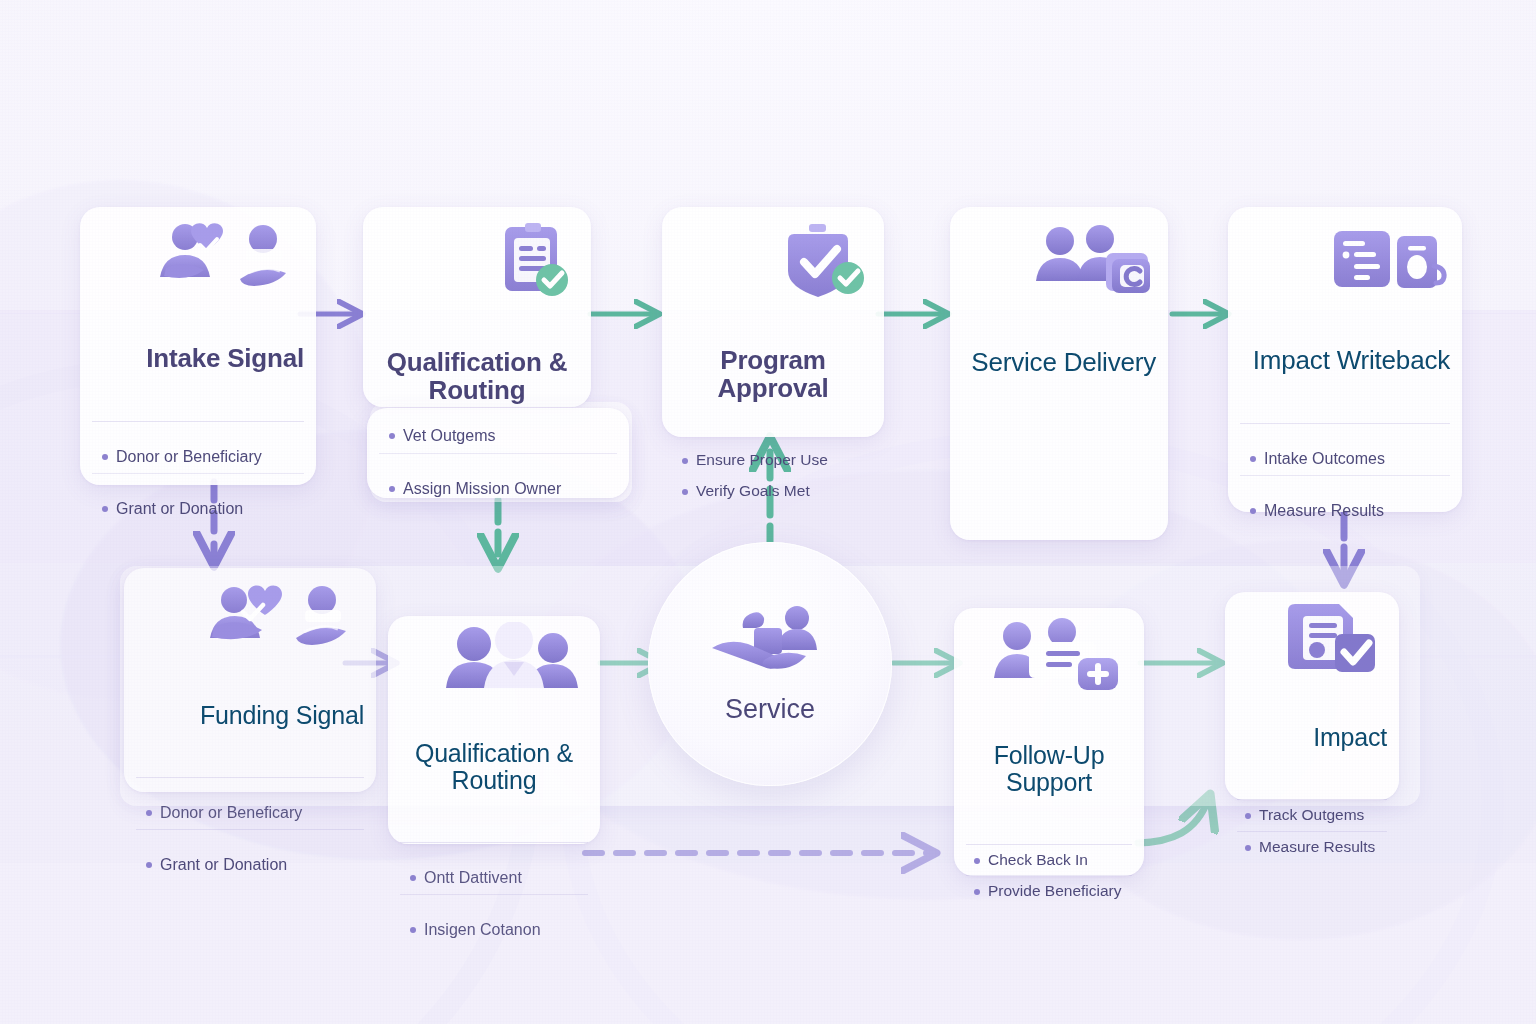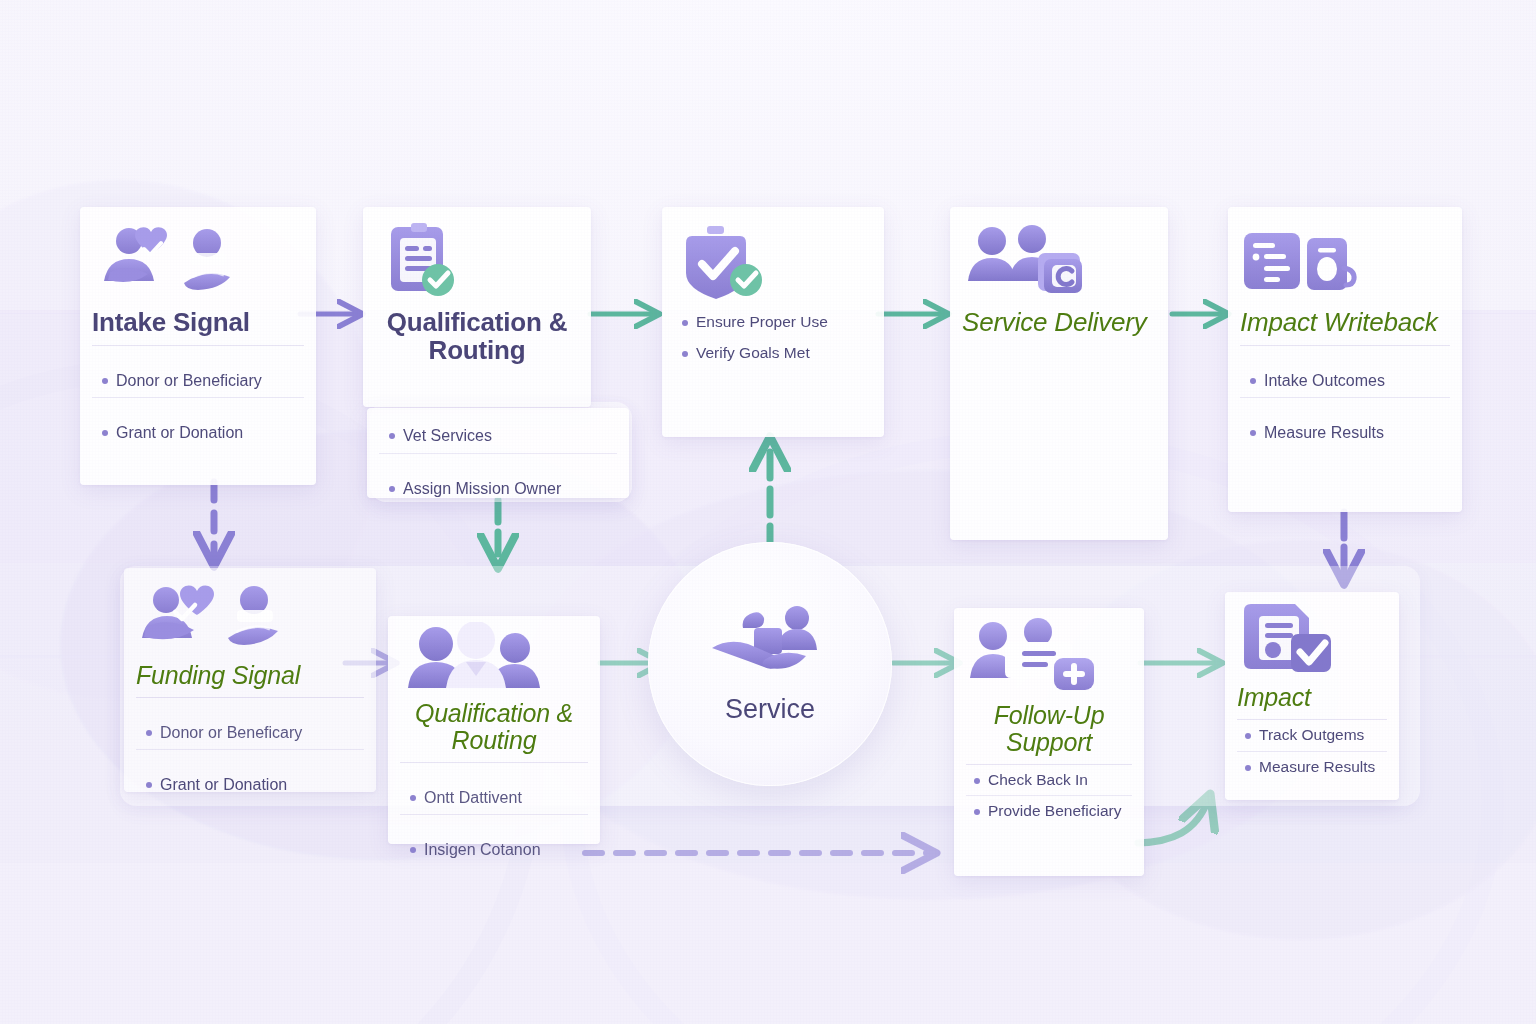--- a/index.html
+++ b/index.html
@@ -31,32 +31,32 @@
   .swoosh.s1{left:-260px;top:360px;width:760px;height:760px;border-color:#e9e5f8;}
   .swoosh.s2{left:560px;top:430px;width:900px;height:700px;border-color:#ece8fa;opacity:.28;}
   .grain{position:absolute;inset:0;opacity:.5;pointer-events:none;
     background-image:
       repeating-linear-gradient(0deg, rgba(255,255,255,0) 0 2px, rgba(140,125,200,.022) 2px 3px),
       repeating-linear-gradient(90deg, rgba(255,255,255,0) 0 2px, rgba(140,125,200,.022) 2px 3px);
   }
 
   
   .card{position:absolute;background:rgba(255,255,255,.93);
-    border-radius:4px;
+    border-radius:20px;
     box-shadow:0 6px 22px rgba(108,92,180,.10), 0 1px 3px rgba(108,92,180,.07);
-    display:flex;flex-direction:column;align-items:flex-start;
-    padding:14px 12px 14px;box-sizing:border-box;}
+    display:flex;flex-direction:column;align-items:flex-end;
+    padding:14px 12px 14px;box-sizing:border-box;gap:40px;}
   .card.ghost{background:rgba(255,255,255,.80);}
   .icon-wrap{height:80px;display:flex;align-items:flex-end;justify-content:center;margin-bottom:4px;}
   .icon-wrap svg{display:block;}
   .card-title{
     color:#4a4577;font-weight:700;font-size:26px;line-height:1.07;
     text-align:center;letter-spacing:-.2px;margin:4px 0 0;
   }
-  .card-title.thin{font-weight:400;color:#4d7c0f;font-style:italic;}
+  .card-title.thin{font-weight:400;color:#0c4a6e;}
   .bullets{width:100%;margin-top:8px;}
   .bullet{display:flex;align-items:flex-start;gap:8px;
     font-size:16px;color:#4e4a7a;line-height:1.22;padding:25px 4px 7px 10px;
     border-top:1px solid rgba(150,138,205,.18);}
   .bullet:first-child{border-top:1px solid rgba(150,138,205,.22);}
   .bullet .dot{width:6px;height:6px;border-radius:50%;background:#8d82cf;flex:0 0 6px;margin-top:7px;}
   .bullet .btxt{flex:1 1 auto;}
   .bullet.sm{font-size:15.5px;padding:6px 2px 6px 8px;}
   .bullet.blur .btxt{filter:blur(.35px);opacity:.92;}
 
@@ -212,21 +212,21 @@
         <circle cx="63" cy="59" r="16" fill="#6ec3a6"></circle>
         <path d="M55,59 l6,6 l12,-13" fill="none" stroke="#fff" stroke-width="5" stroke-linecap="round" stroke-linejoin="round"></path>
       </svg>
     </div>
     <div class="card-title">Qualification &amp; Routing</div>
   </div>
   <div class="card" style="left:367px;top:408px;width:262px;height:90px;padding:0 12px;justify-content:center;background:rgba(255,255,255,.88);">
     <div class="bullets" style="margin-top:0;">
       <div class="bullet" style="border-top:none;">
         <span class="dot"></span>
-        <span class="btxt">Vet Services</span>
+        <span class="btxt">Vet Outgems</span>
       </div>
       <div class="bullet">
         <span class="dot"></span>
         <span class="btxt">Assign Mission Owner</span>
       </div>
     </div>
   </div>
 
   <div class="card" style="left:662px;top:207px;width:222px;height:230px;">
     <div class="icon-wrap">
@@ -237,20 +237,21 @@
               <stop offset="1" stop-color="#8b7fd2"></stop>
             </linearGradient>
           </defs>
         <rect x="33" y="3" width="17" height="8" rx="3" fill="#bdb4f2"></rect>
         <path d="M18,13 h48 q6,0 6,7 v30 q0,16 -30,26 q-30,-10 -30,-26 v-30 q0,-7 6,-7z" fill="url(#g3)"></path>
         <path d="M28,41 l11,12 l22,-25" fill="none" stroke="#fff" stroke-width="8" stroke-linecap="round" stroke-linejoin="round"></path>
         <circle cx="72" cy="57" r="16" fill="#6ec3a6"></circle>
         <path d="M64,57 l6,6 l12,-13" fill="none" stroke="#fff" stroke-width="5" stroke-linecap="round" stroke-linejoin="round"></path>
       </svg>
     </div>
+    <div class="card-title">Program Approval</div>
     <div class="bullets" style="margin-top:2px;">
       <div class="bullet sm" style="border-top:none;justify-content:center;">
         <span class="dot"></span>
         <span class="btxt">Ensure Proper Use</span>
       </div>
       <div class="bullet sm" style="border-top:none;justify-content:center;">
         <span class="dot"></span>
         <span class="btxt">Verify Goals Met</span>
       </div>
     </div>

